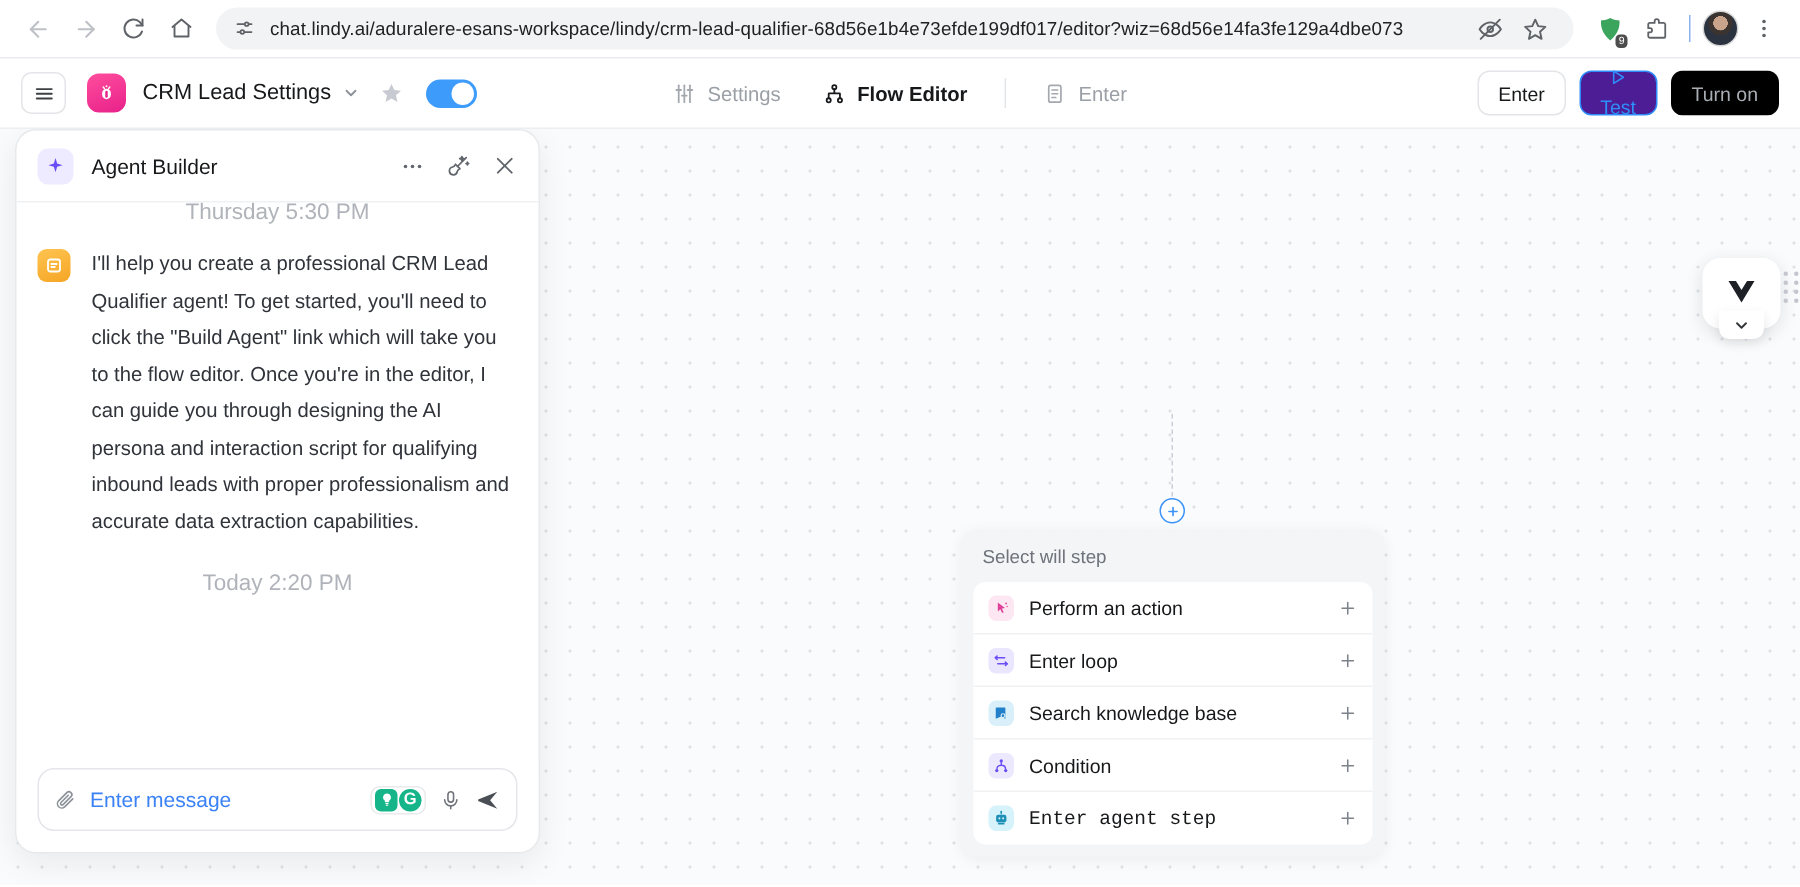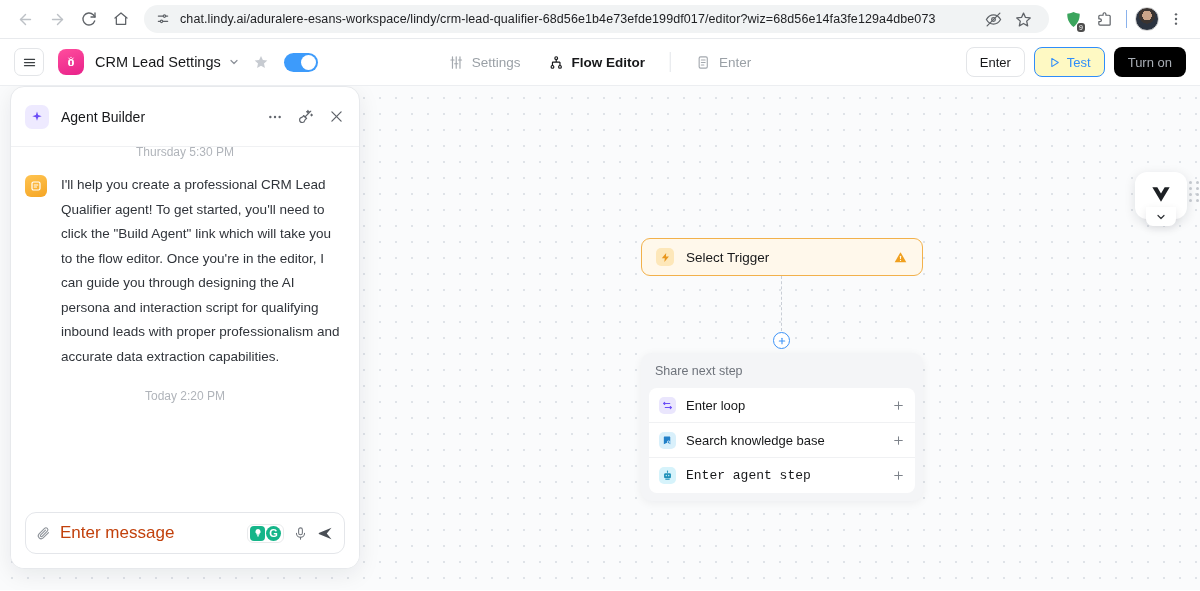--- a/index.html
+++ b/index.html
@@ -100,21 +100,21 @@
   .nav-item.active .ni-icon { color: #17181a; }
   .ni-icon { display: flex; color: #a3a8ae; }
   .nav-sep { width: 1px; height: 20px; background: #e2e5e9; margin: 0 8px; }
   .header-right { margin-left: auto; display: flex; align-items: center; gap: 9px; }
   .btn {
     height: 30px; border-radius: 8px; display: flex; align-items: center;
     justify-content: center; gap: 6px; font-size: 13px; padding: 0 13px;
     white-space: nowrap;
   }
   .btn-share { border: 1px solid #e3e5e8; color: #17181a; background: #fff; }
-  .btn-test { border: 1.4px solid #2f8dfa; color: #2f8dfa; background: #fef9c3; font-weight: 500;}
+  .btn-test { border: 1.4px solid #2f8dfa; color: #2f8dfa; background: #4c1d95; font-weight: 500; flex-direction: column;}
   .btn-turnon { background: #000000; color: #a9aeb5; border: 1px solid transparent; }
 
   
   .main {
     position: relative; width: 1200px; height: 504px;
     background: #fafbfc;
     background-image: radial-gradient(#dfe3e8 1px, transparent 1.1px);
     background-size: 16px 16px; background-position: 4px 4px;
     overflow: hidden;
   }
@@ -122,35 +122,35 @@
   
   .panel {
     position: absolute; left: 10px; top: 0px;
     width: 350px; height: 483px;
     background: #fff; border: 1px solid #e7e9ec;
     border-radius: 14px;
     box-shadow: 0 6px 22px rgba(16,24,40,.08);
     display: flex; flex-direction: column; overflow: hidden;
   }
   .panel-head {
-    height: 60px; display: flex; align-items: center; padding: 0 14px;
+    height: 48px; display: flex; align-items: center; padding: 0 14px;
     border-bottom: 1px solid #f0f1f3; flex: 0 0 auto;
   }
   .panel-logo {
     width: 24px; height: 24px; border-radius: 7px; background: #eeeaff;
     display: flex; align-items: center; justify-content: center; color: #6b4df6;
   }
   .panel-title { margin-left: 12px; font-size: 14px; color: #17181a; }
   .panel-actions { margin-left: auto; display: flex; align-items: center; gap: 14px; color: #61656c; }
 
   .chat-scroll {
     flex: 1 1 auto; overflow: hidden; position: relative; padding: 0 14px;
   }
   .day-sep {
-    text-align: center; font-size: 12px; color: #b0b4ba; padding: 4px 0 14px;
+    text-align: center; font-size: 15px; color: #b0b4ba; padding: 4px 0 14px;
     margin-top: -6px;
   }
   .msg { display: flex; gap: 14px; margin-bottom: 22px; }
   .msg-avatar {
     width: 22px; height: 22px; border-radius: 6px; flex: 0 0 auto; margin-top: 2px;
     overflow: hidden;
   }
   .msg-avatar.user {
     background: radial-gradient(circle at 50% 32%, #c49a79 0 24%, #2e2724 25% 42%, #1e2531 43% 100%);
   }
@@ -162,21 +162,21 @@
     font-size: 13.5px; line-height: 24.5px; color: #30343a; flex: 1 1 auto;
   }
   .composer-wrap {
     position: absolute; left: 0; right: 0; bottom: 0; padding: 10px 14px 14px;
     background: linear-gradient(to bottom, rgba(255,255,255,0) 0%, #ffffff 34%);
   }
   .composer {
     height: 42px; border: 1px solid #e4e6ea; border-radius: 11px;
     display: flex; align-items: center; padding: 0 10px; gap: 9px; background: #fff;
   }
-  .composer .ph { font-size: 17px; color: #c2410c; flex: 1 1 auto; }
+  .composer .ph { font-size: 14px; color: #3b82f6; flex: 1 1 auto; }
   .gramm {
     display: flex; align-items: center; gap: 1px; background: #fff;
     border: 1px solid #e9eaec; border-radius: 6px; padding: 1px 2px;
   }
   .g-dot {
     width: 15px; height: 15px; border-radius: 4px; background: #15b589;
     display: flex; align-items: center; justify-content: center;
     color: #fff; font-size: 10px;
   }
   .g-dot.round { border-radius: 50%; font-weight: 700; font-size: 11px; }
@@ -491,48 +491,49 @@
         </span>
         <span style="display:flex;color:#4a4f56;">
           <svg width="17" height="17" viewBox="0 0 24 24" fill="currentColor">
               <path d="M2.5 11.2L20.5 4 13.8 12l6.7 8L2.5 12.8v-1.6z"></path>
             </svg>
         </span>
       </div>
     </div>
   </div>
 
-  <div class="node-trigger">
-    <span class="trig-icon">
-      <svg width="11" height="11" viewBox="0 0 24 24" fill="currentColor">
-          <polygon points="13.5 2 4 13.5 10.5 13.5 9.5 22 19.5 10 13 10"></polygon>
-        </svg>
-    </span>
-    <span class="trig-label">Select Trigger</span>
-    <span class="warn">
-      <svg width="15" height="15" viewBox="0 0 24 24" fill="currentColor">
-          <path d="M12 3.4l9.3 16.2H2.7L12 3.4z"></path>
-          <rect x="11.1" y="9" width="1.8" height="5.4" rx=".9" fill="#fff8eb"></rect>
-          <circle cx="12" cy="16.6" r="1" fill="#fff8eb"></circle>
-        </svg>
-    </span>
-  </div>
 
   <div class="connector"></div>
   <div class="plus-node">
     <svg width="10" height="10" viewBox="0 0 24 24" fill="none" stroke="currentColor" stroke-width="2.6" stroke-linecap="round">
         <line x1="12" y1="5.5" x2="12" y2="18.5"></line>
         <line x1="5.5" y1="12" x2="18.5" y2="12"></line>
       </svg>
   </div>
 
   <div class="next-step">
-    <div class="ns-title">Share next step</div>
+    <div class="ns-title">Select will step</div>
     <div class="ns-list">
 
+      <div class="ns-item">
+        <span class="ns-icon" style="background:#fde7f3;color:#e0419b;">
+          <svg width="11" height="11" viewBox="0 0 24 24" fill="currentColor">
+              <path d="M7 3.5l10.5 8-4.6 1 2.6 5.3-2.2 1.1-2.6-5.3-3.7 3z"></path>
+              <circle cx="19" cy="5" r="1.3"></circle>
+              <circle cx="20.5" cy="9.5" r="1"></circle>
+            </svg>
+        </span>
+        <span class="ns-label">Perform an action</span>
+        <span class="ns-plus">
+          <svg width="13" height="13" viewBox="0 0 24 24" fill="none" stroke="currentColor" stroke-width="1.9" stroke-linecap="round">
+              <line x1="12" y1="5" x2="12" y2="19"></line>
+              <line x1="5" y1="12" x2="19" y2="12"></line>
+            </svg>
+        </span>
+      </div>
 
       <div class="ns-item">
         <span class="ns-icon" style="background:#eae6fd;color:#6b4df6;">
           <svg width="11" height="11" viewBox="0 0 24 24" fill="none" stroke="currentColor" stroke-width="2.2" stroke-linecap="round" stroke-linejoin="round">
               <polyline points="6 5 3.5 7.5 6 10"></polyline>
               <path d="M3.5 7.5H17a3.5 3.5 0 0 1 0 0"></path>
               <polyline points="18 19 20.5 16.5 18 14"></polyline>
               <path d="M20.5 16.5H7a3.5 3.5 0 0 1 0 0"></path>
             </svg>
         </span>
@@ -555,20 +556,37 @@
         </span>
         <span class="ns-label">Search knowledge base</span>
         <span class="ns-plus">
           <svg width="13" height="13" viewBox="0 0 24 24" fill="none" stroke="currentColor" stroke-width="1.9" stroke-linecap="round">
               <line x1="12" y1="5" x2="12" y2="19"></line>
               <line x1="5" y1="12" x2="19" y2="12"></line>
             </svg>
         </span>
       </div>
 
+      <div class="ns-item">
+        <span class="ns-icon" style="background:#ece8fd;color:#6b4df6;">
+          <svg width="11" height="11" viewBox="0 0 24 24" fill="none" stroke="currentColor" stroke-width="2.1" stroke-linecap="round">
+              <circle cx="12" cy="5" r="2.4" fill="currentColor" stroke="none"></circle>
+              <circle cx="5.5" cy="19" r="2.4" fill="currentColor" stroke="none"></circle>
+              <circle cx="18.5" cy="19" r="2.4" fill="currentColor" stroke="none"></circle>
+              <path d="M12 7.5v3.8M5.8 16.6c0-2.2 1-5.3 6.2-5.3s6.2 3.1 6.2 5.3"></path>
+            </svg>
+        </span>
+        <span class="ns-label">Condition</span>
+        <span class="ns-plus">
+          <svg width="13" height="13" viewBox="0 0 24 24" fill="none" stroke="currentColor" stroke-width="1.9" stroke-linecap="round">
+              <line x1="12" y1="5" x2="12" y2="19"></line>
+              <line x1="5" y1="12" x2="19" y2="12"></line>
+            </svg>
+        </span>
+      </div>
 
       <div class="ns-item">
         <span class="ns-icon" style="background:#d6f3fb;color:#1e90b8;">
           <svg width="11" height="11" viewBox="0 0 24 24" fill="currentColor">
               <rect x="4.5" y="7" width="15" height="11" rx="3"></rect>
               <rect x="11" y="2.5" width="2" height="4" rx="1"></rect>
               <circle cx="12" cy="2.5" r="1.4"></circle>
               <rect x="8" y="10.5" width="2.6" height="3.2" rx="1.2" fill="#d6f3fb"></rect>
               <rect x="13.4" y="10.5" width="2.6" height="3.2" rx="1.2" fill="#d6f3fb"></rect>
               <rect x="7" y="19" width="10" height="2" rx="1"></rect>

